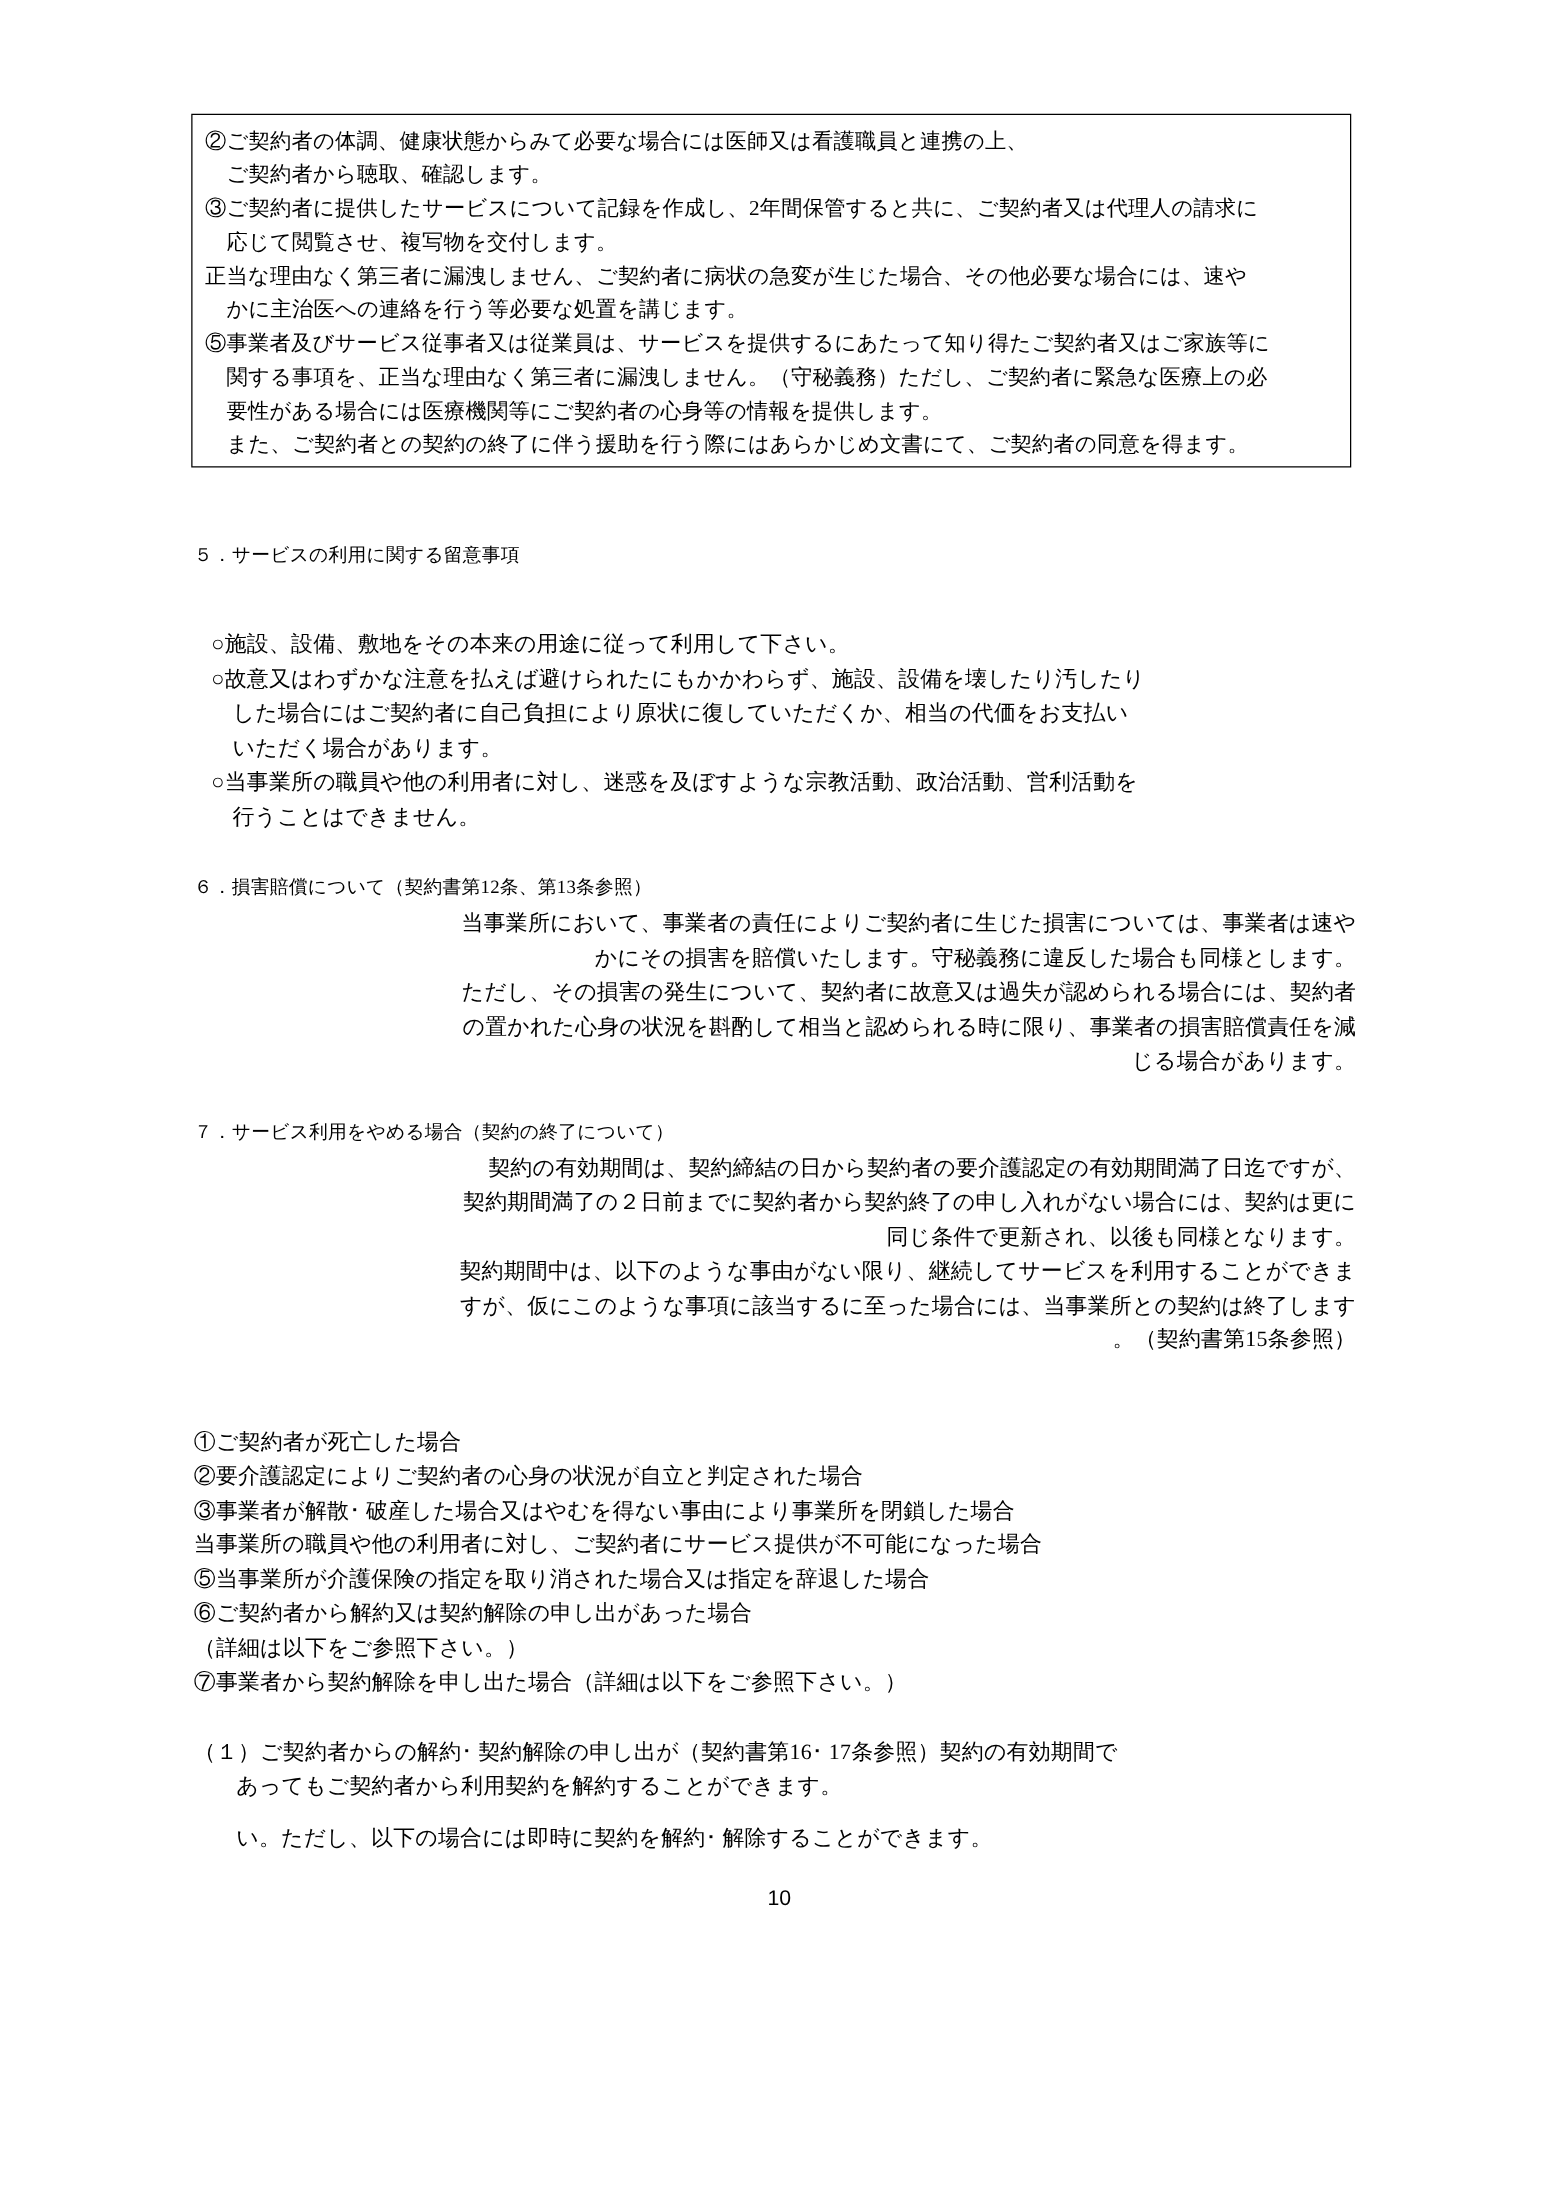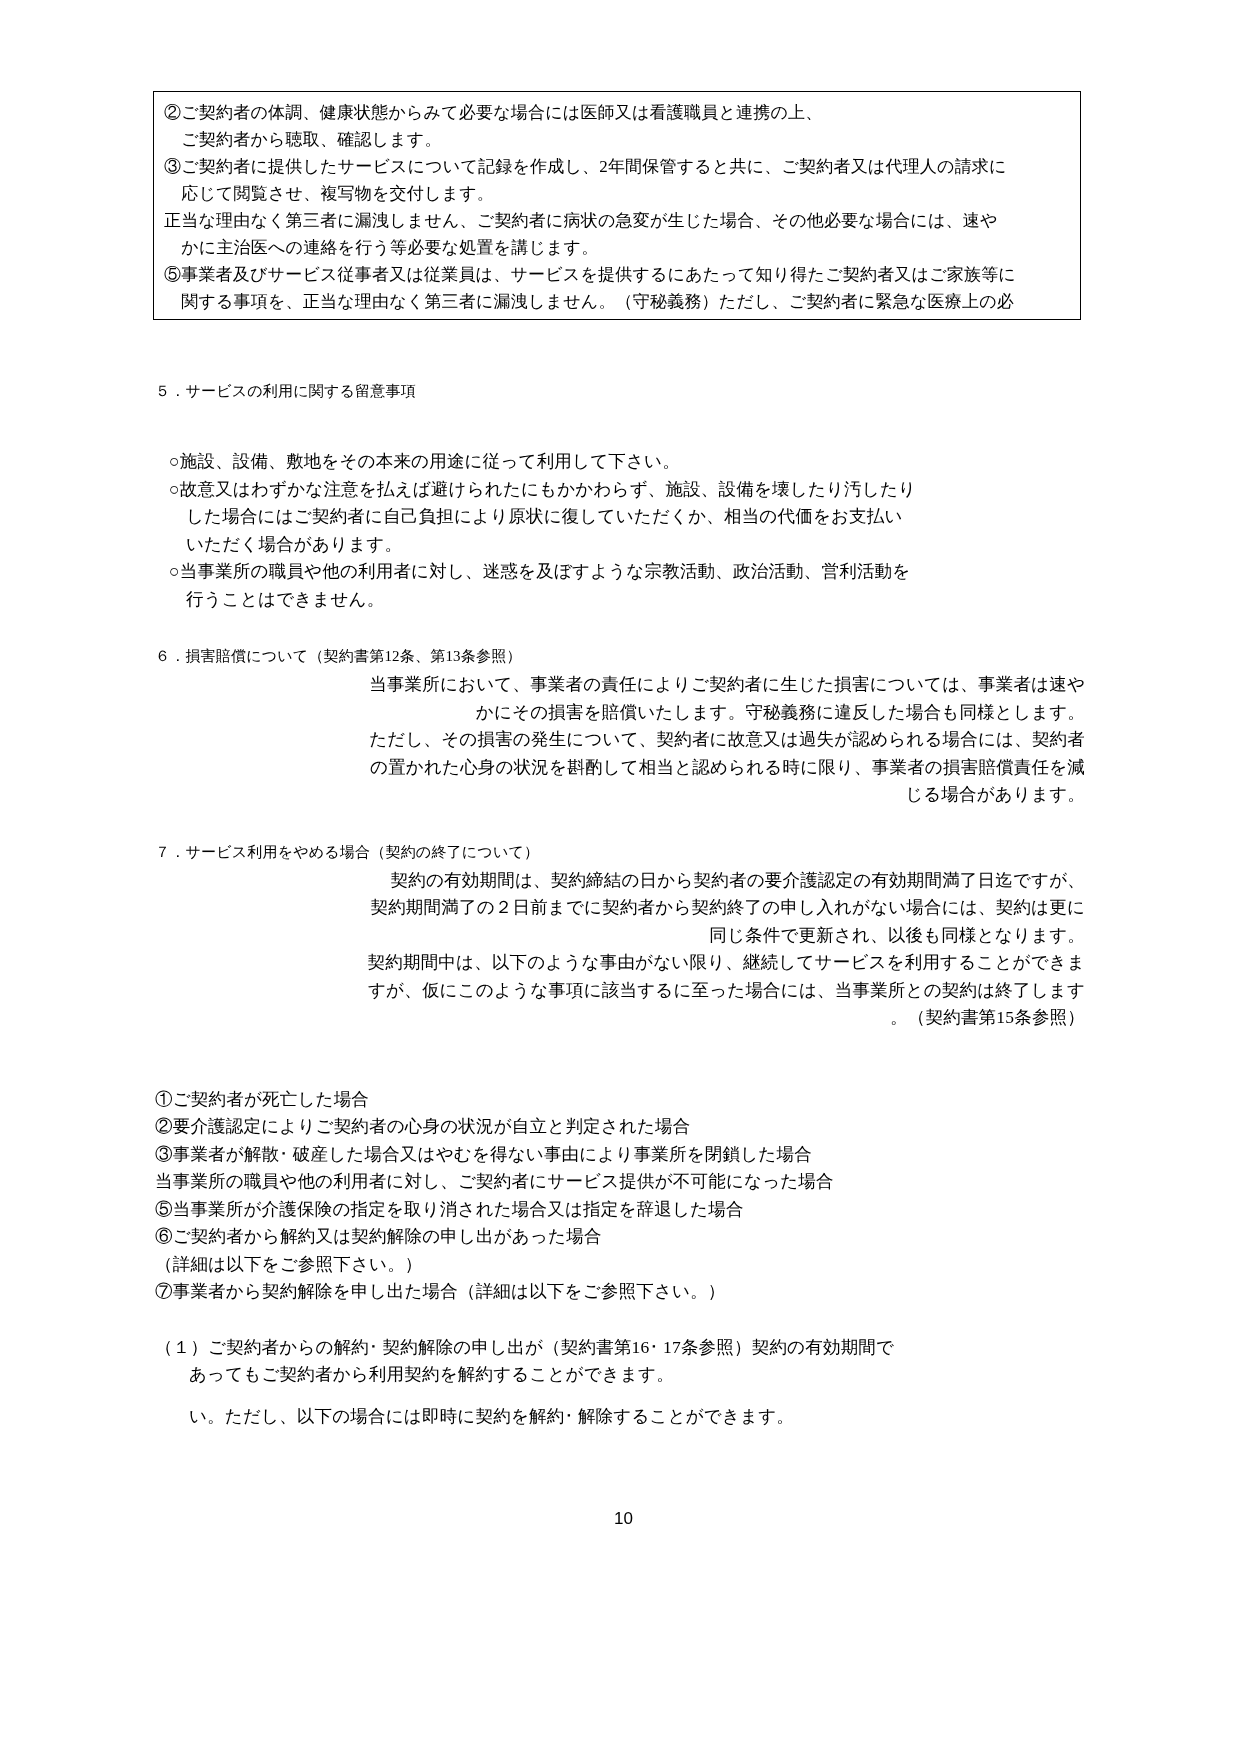--- a/index.html
+++ b/index.html
@@ -78,20 +78,22 @@
 
     <div class="boxed">
       <div class="ln">②ご契約者の体調、健康状態からみて必要な場合には医師又は看護職員と連携の上、</div>
       <div class="ln">　ご契約者から聴取、確認します。</div>
       <div class="ln">③ご契約者に提供したサービスについて記録を作成し、2年間保管すると共に、ご契約者又は代理人の請求に</div>
       <div class="ln">　応じて閲覧させ、複写物を交付します。</div>
       <div class="ln">正当な理由なく第三者に漏洩しません、ご契約者に病状の急変が生じた場合、その他必要な場合には、速や</div>
       <div class="ln">　かに主治医への連絡を行う等必要な処置を講じます。</div>
       <div class="ln">⑤事業者及びサービス従事者又は従業員は、サービスを提供するにあたって知り得たご契約者又はご家族等に</div>
       <div class="ln">　関する事項を、正当な理由なく第三者に漏洩しません。（守秘義務）ただし、ご契約者に緊急な医療上の必</div>
+      <div class="ln">　要性がある場合には医療機関等にご契約者の心身等の情報を提供します。</div>
+      <div class="ln">　また、ご契約者との契約の終了に伴う援助を行う際にはあらかじめ文書にて、ご契約者の同意を得ます。</div>
     </div>
 
     <div class="gap-xl"></div>
 
     <div class="ln sec-title">５．サービスの利用に関する留意事項</div>
     <div class="gap-s"></div>
 
     <div class="gap-m"></div>
 
     <div class="bullet-block">

